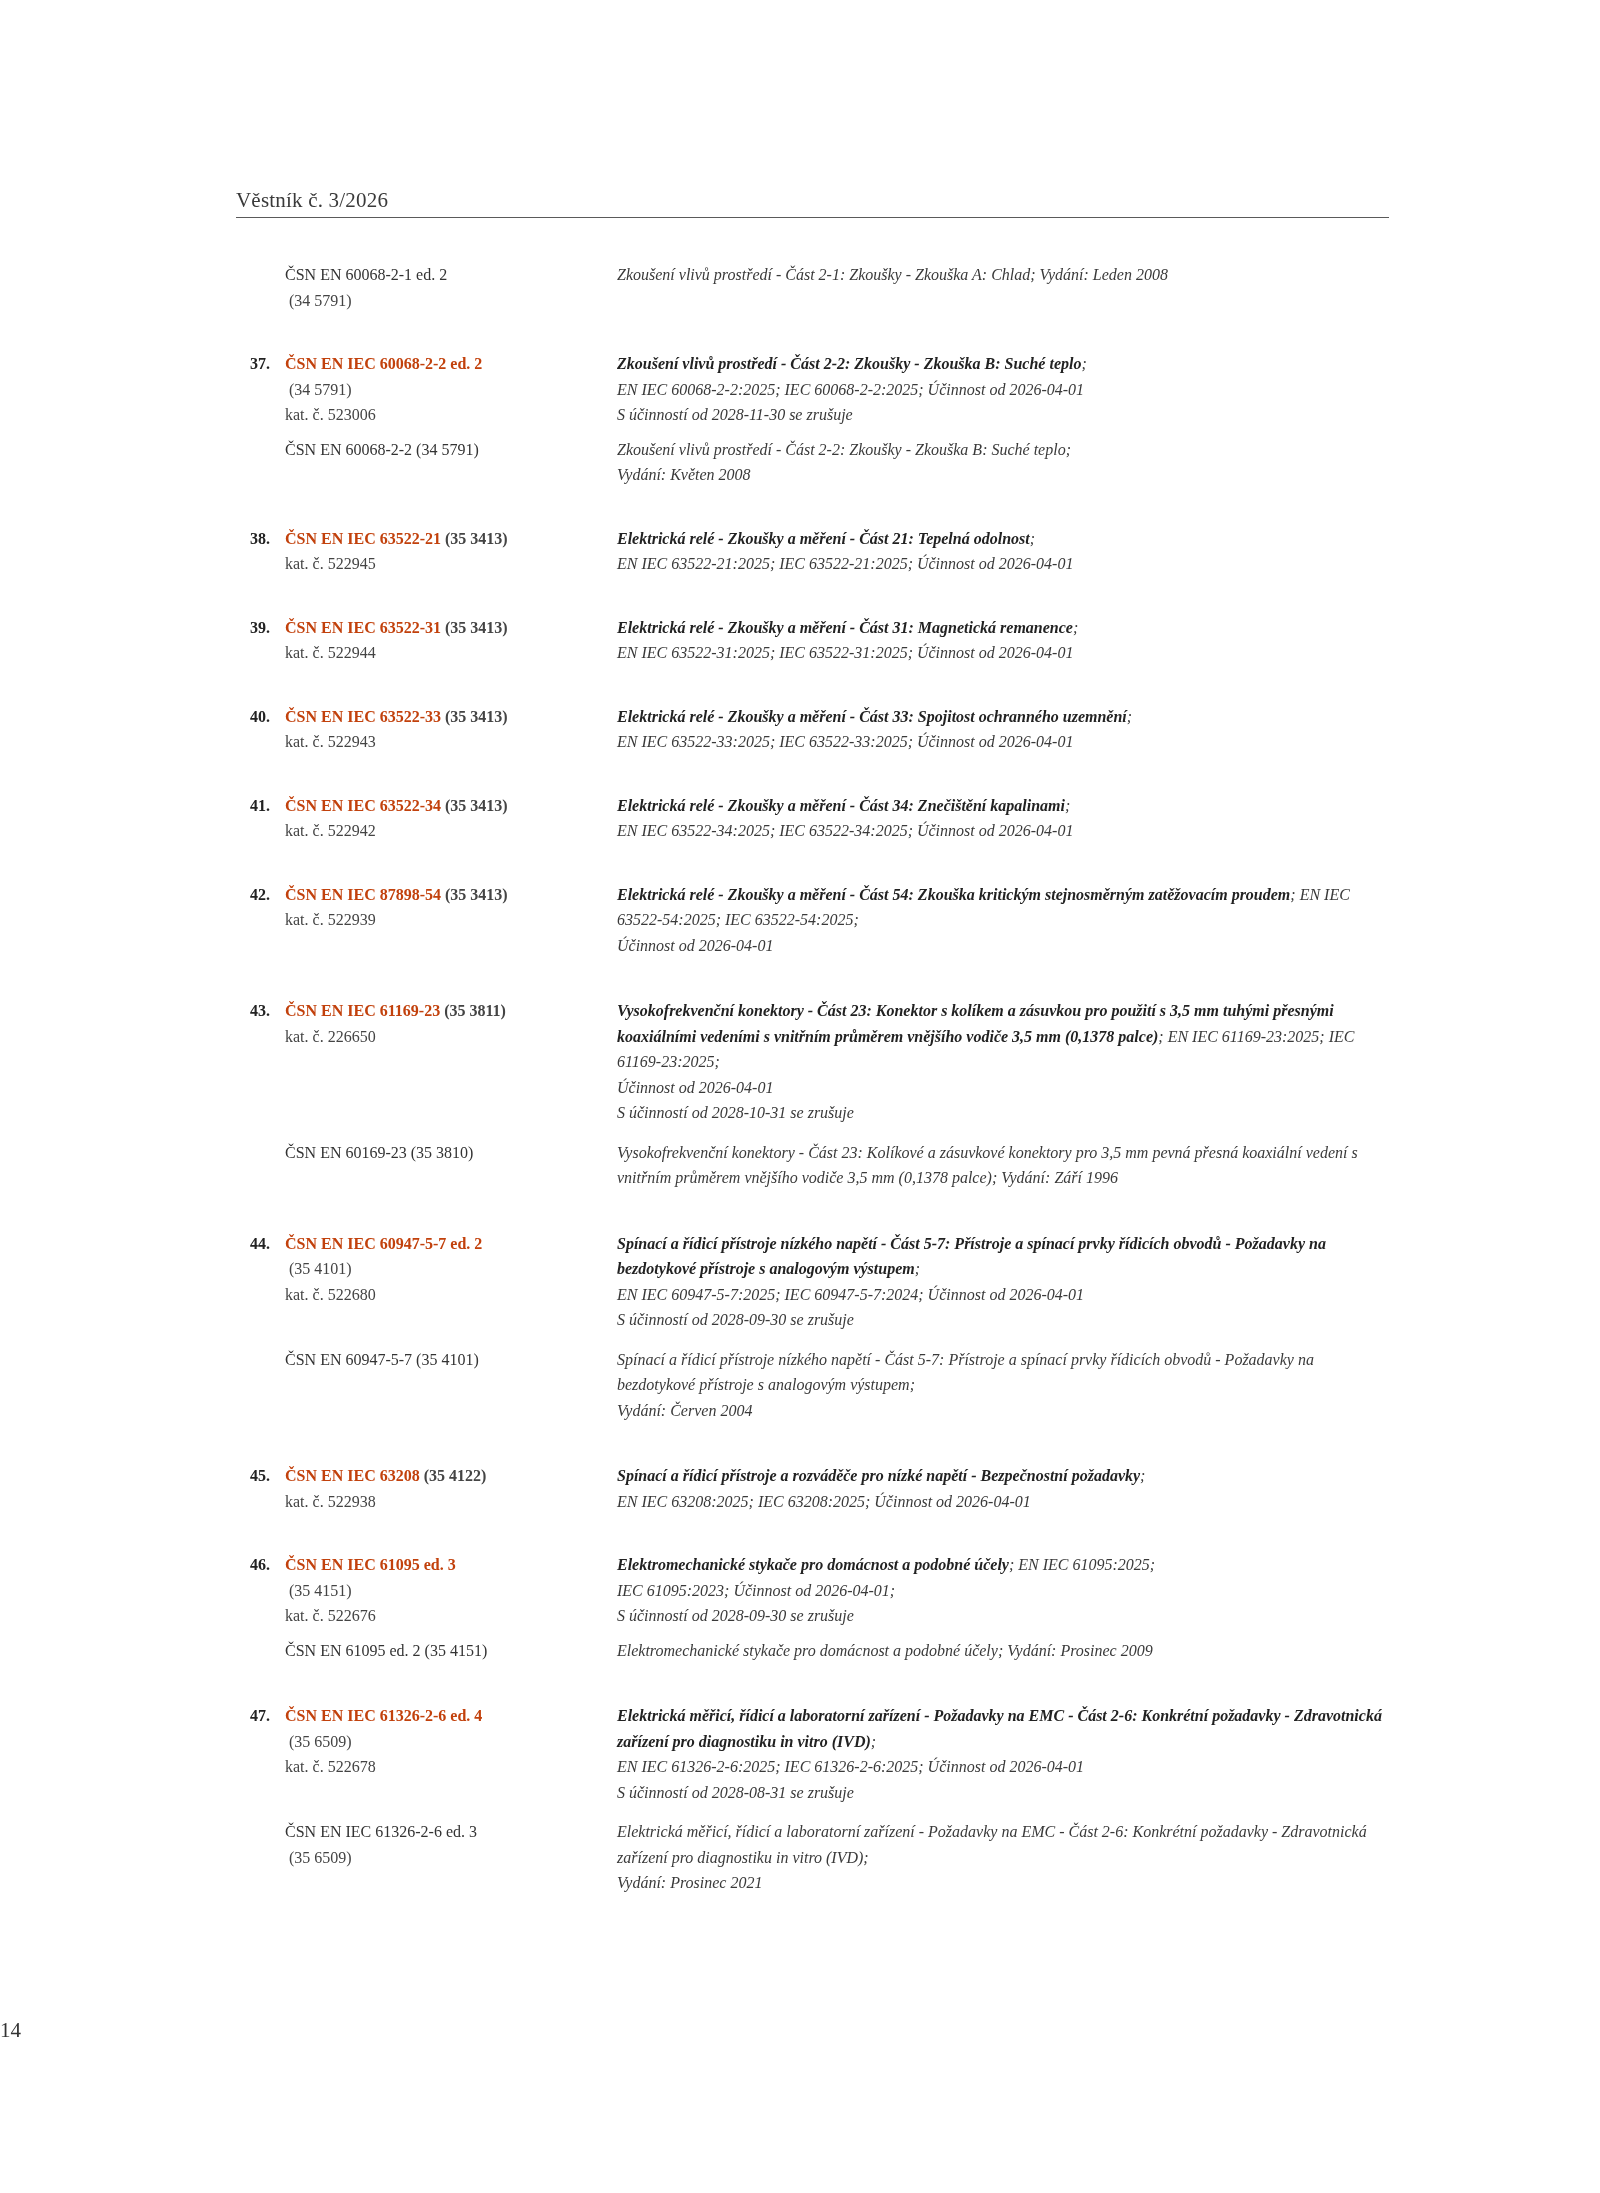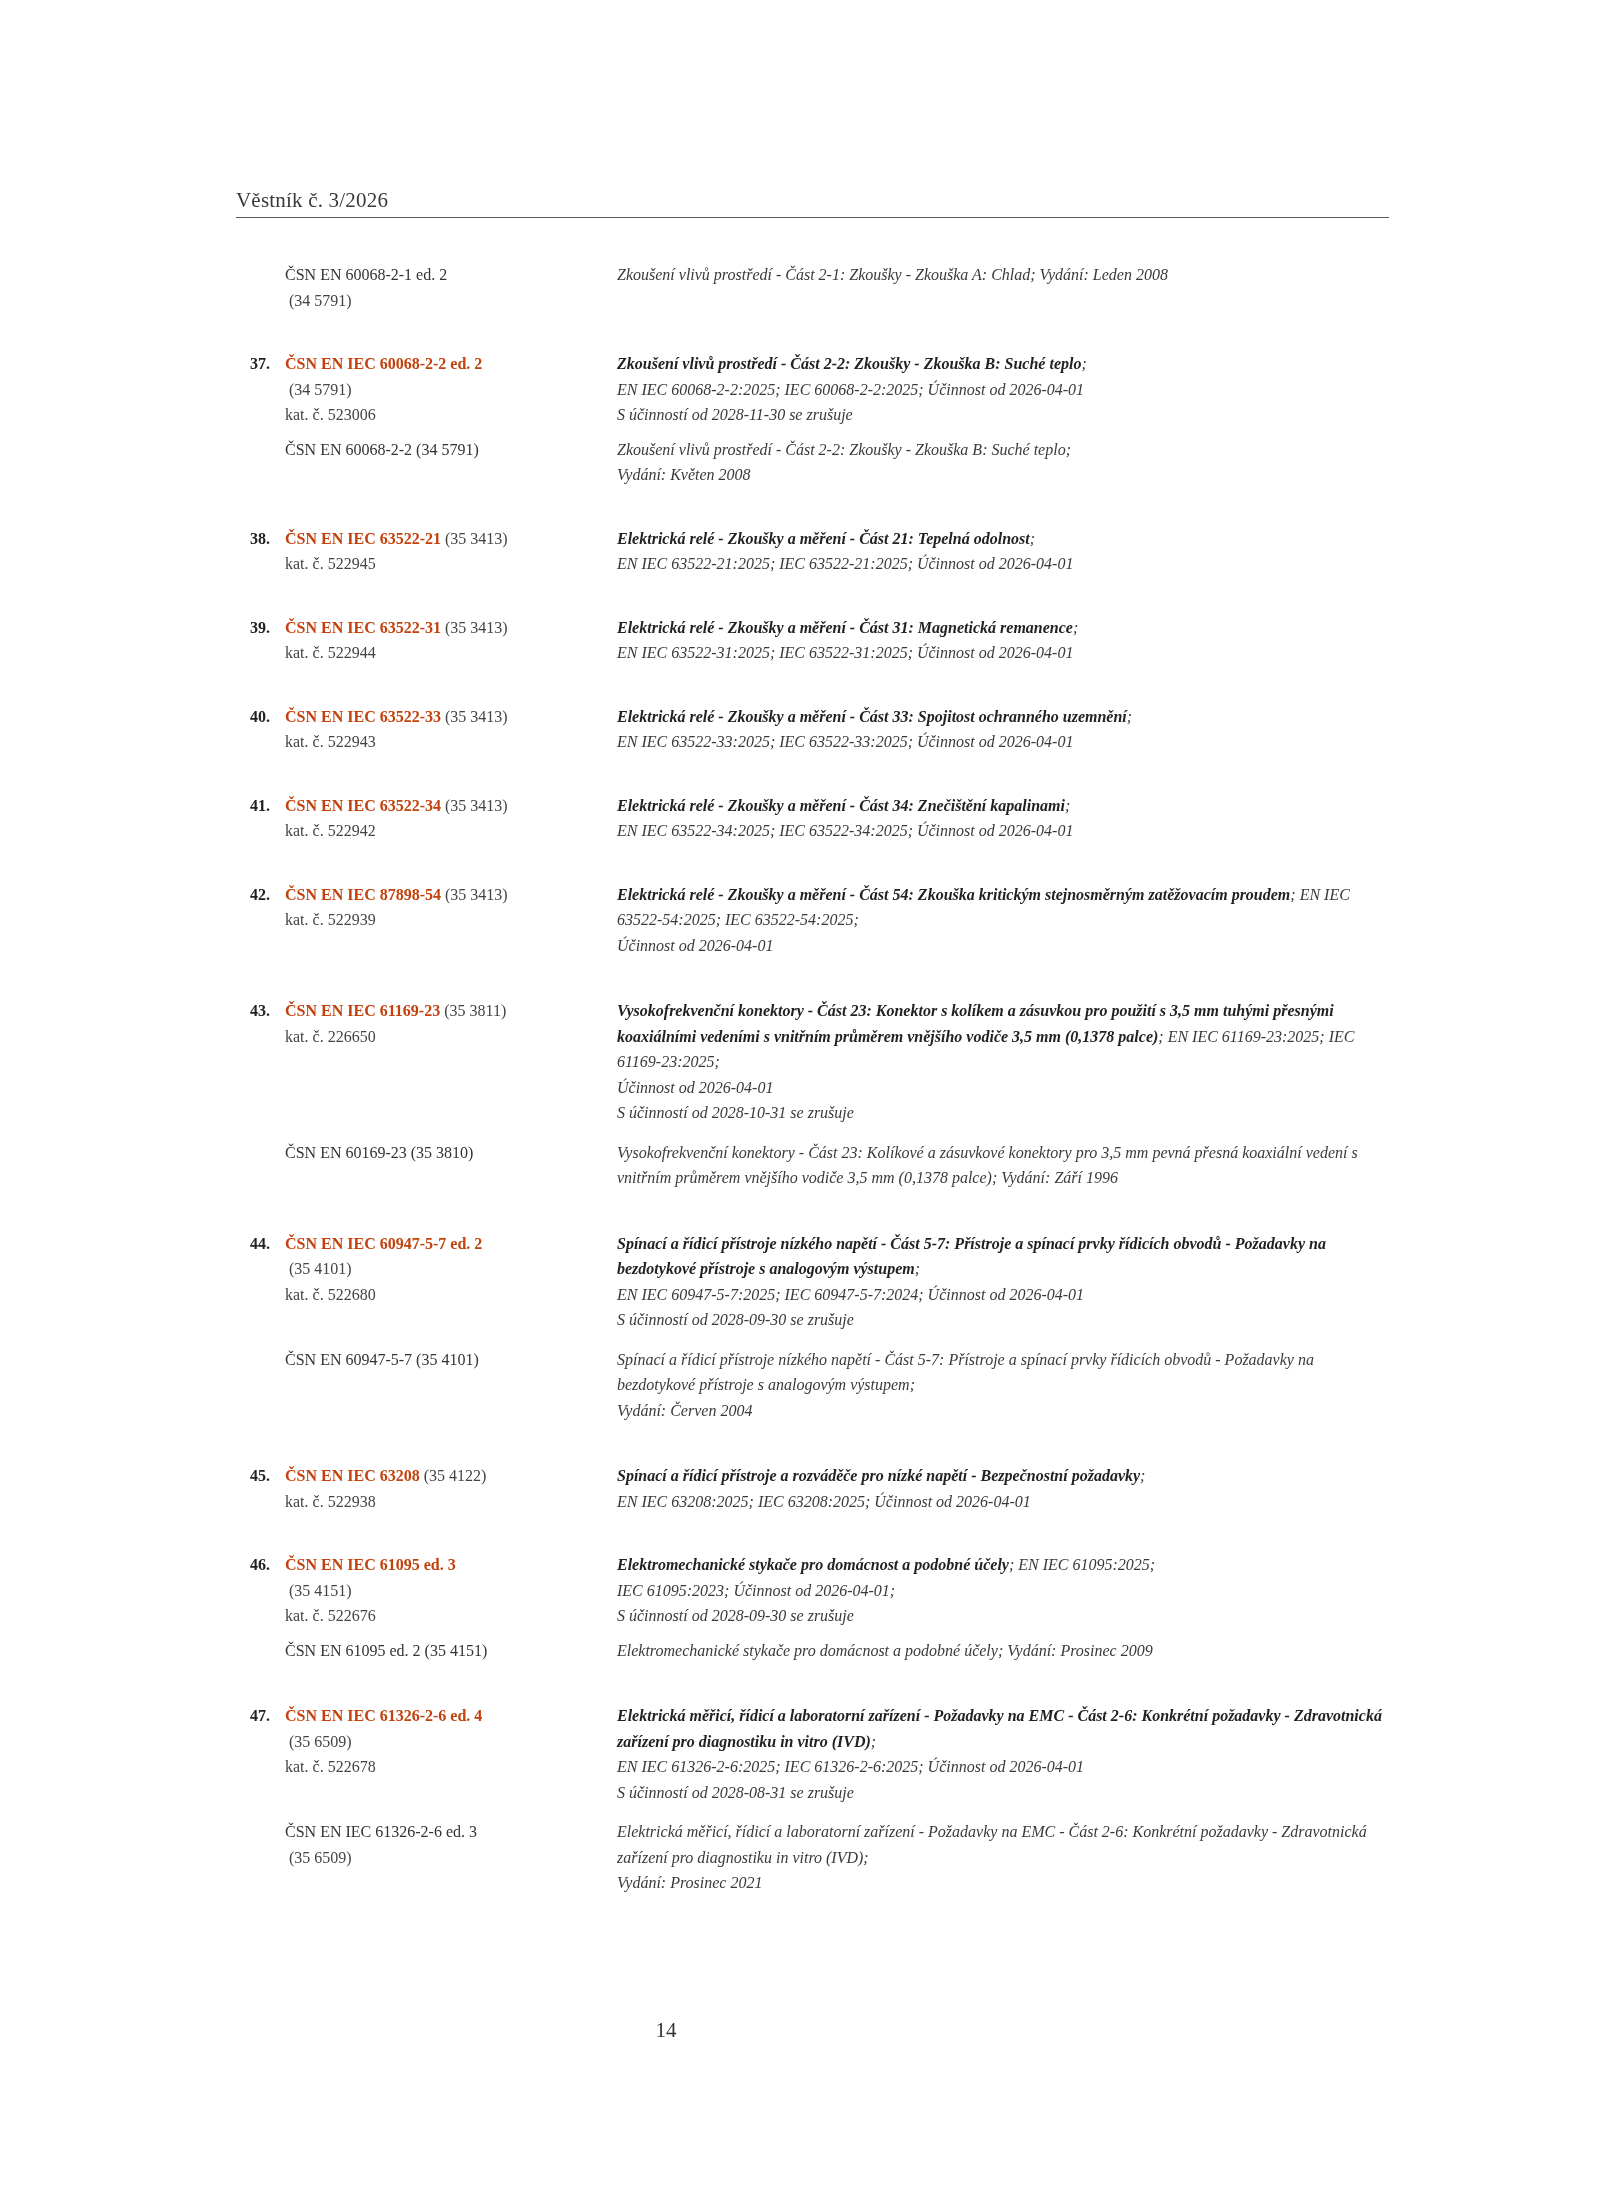--- a/index.html
+++ b/index.html
@@ -68,39 +68,38 @@
       padding-left: 4px;
       display: block;
       color: #444;
     }
     .left .kat {
       display: block;
       color: #444;
     }
     .left .cls {
       color: #444;
-      font-weight: normal;
+      font-weight: bold;
     }
     .right {
       color: #3a3a3a;
       font-weight: normal;
       font-style: italic;
     }
     .right .title {
       font-weight: bold;
       color: #222;
     }
     .gap-s { height: 38px; }
     .gap-m { height: 40px; }
     .page-number {
       position: absolute;
       left: 0;
       width: 1332px;
       top: 2018px;
-      text-align: center;
       font-size: 21px;
       color: #333;
     }
   </style>
 </head>
 <body>
 
 <div class="page-header">Věstník č. 3/2026</div>
 <div class="header-rule"></div>
 

